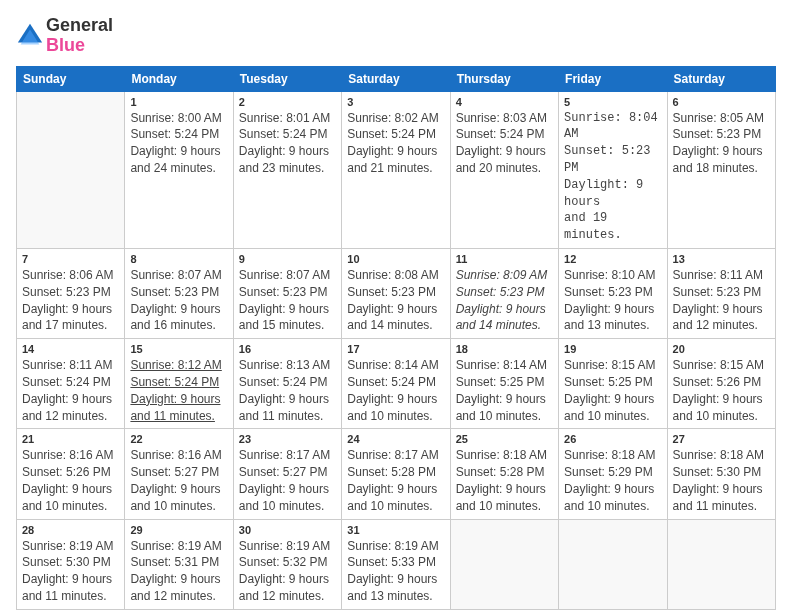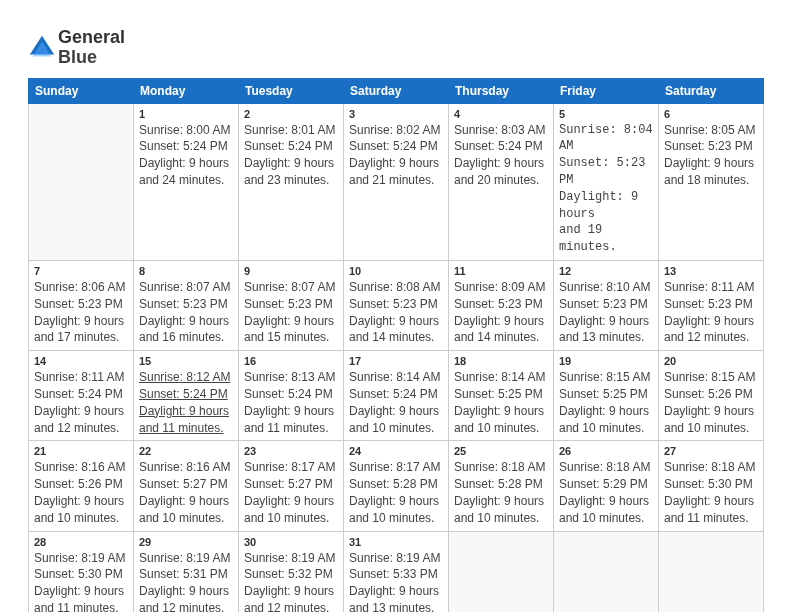--- a/index.html
+++ b/index.html
@@ -6,41 +6,41 @@
     body {
       font-family: Arial, sans-serif;
       background: #fff;
       width: 792px;
       height: 612px;
       overflow: hidden;
     }
     .page {
       width: 792px;
       height: 612px;
-      padding: 28px;
+      padding: 16px;
       display: flex;
       flex-direction: column;
     }
     .header {
       display: flex;
       justify-content: space-between;
       align-items: flex-start;
       margin-bottom: 10px;
     }
     .logo {
       display: flex;
       align-items: center;
     }
     .logo-text {
       font-size: 18px;
       font-weight: bold;
       color: #333;
       line-height: 1.1;
     }
-    .logo-text .blue { color: #404040; }
+    .logo-text .blue { color: #ec4899; }
     .logo-icon {
       width: 28px;
       height: 28px;
       margin-right: 2px;
     }
     .title-block {
       text-align: right;
     }
     .month-title {
       font-size: 32px;
@@ -194,21 +194,21 @@
           </td>
           <td>
             <span class="day-number">10</span>
             <div class="day-info" style="white-space: pre-line;">Sunrise: 8:08 AM
 Sunset: 5:23 PM
 Daylight: 9 hours
 and 14 minutes.</div>
           </td>
           <td>
             <span class="day-number">11</span>
-            <div class="day-info" style="white-space: pre-line;">Sunrise: 8:09 AM
+            <div class="day-info" style="white-space: pre-line; font-style: italic;">Sunrise: 8:09 AM
 Sunset: 5:23 PM
 Daylight: 9 hours
 and 14 minutes.</div>
           </td>
           <td>
             <span class="day-number">12</span>
             <div class="day-info" style="white-space: pre-line;">Sunrise: 8:10 AM
 Sunset: 5:23 PM
 Daylight: 9 hours
 and 13 minutes.</div>

